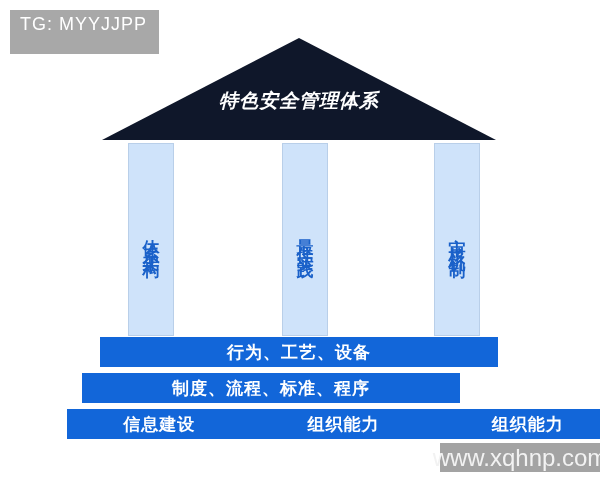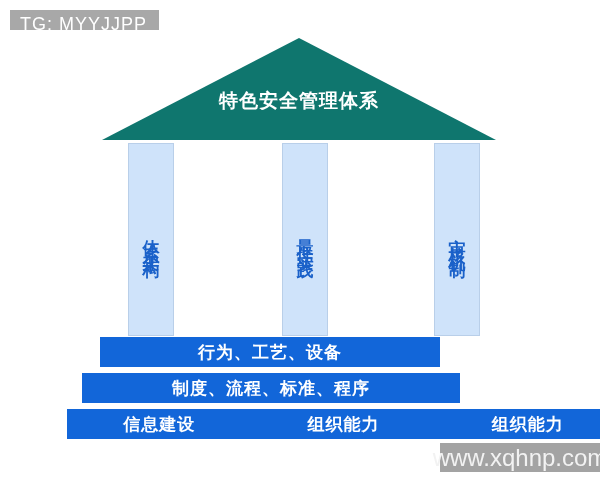--- a/index.html
+++ b/index.html
@@ -10,41 +10,42 @@
     position: absolute;
     left: 0; top: 0;
     width: 600px; height: 480px;
     background: #ffffff;
   }
 
   
   .tag-badge {
     position: absolute;
     left: 10px; top: 10px;
-    height: 20px;
+    height: 44px;
     min-width: 138px;
     background: #a8a8a8;
     color: #ffffff;
     font-size: 18px;
     line-height: 28px;
     padding: 0 12px 0 10px;
     letter-spacing: 1px;
     white-space: nowrap;
   }
 
   
   .roof {
     position: absolute;
     left: 102px; top: 38px;
     width: 394px; height: 102px;
-    background: #0f766e;
+    background: #0f172a;
     clip-path: polygon(50% 0, 100% 100%, 0 100%);
     display: flex;
     align-items: flex-end;
     justify-content: center;
+    font-style: italic;
   }
   .roof-label {
     color: #ffffff;
     font-weight: bold;
     font-size: 19px;
     letter-spacing: 1px;
     padding-bottom: 26px;
     white-space: nowrap;
   }
 
@@ -80,21 +81,21 @@
     background: #1266d9;
     color: #ffffff;
     font-weight: bold;
     font-size: 17px;
     display: flex;
     align-items: center;
     justify-content: center;
     letter-spacing: 1px;
     white-space: nowrap;
   }
-  .step-1 { left: 100px; top: 337px; width: 340px; }
+  .step-1 { left: 100px; top: 337px; width: 398px; }
   .step-2 { left: 82px;  top: 373px; width: 378px; }
   .step-3 { left: 67px;  top: 409px; width: 553px; justify-content: space-around; }
   .step-3 span { white-space: nowrap; }
 
   
   .watermark {
     position: absolute;
     left: 440px; top: 443px;
     width: 160px; height: 29px;
     background: #a3a3a3;

